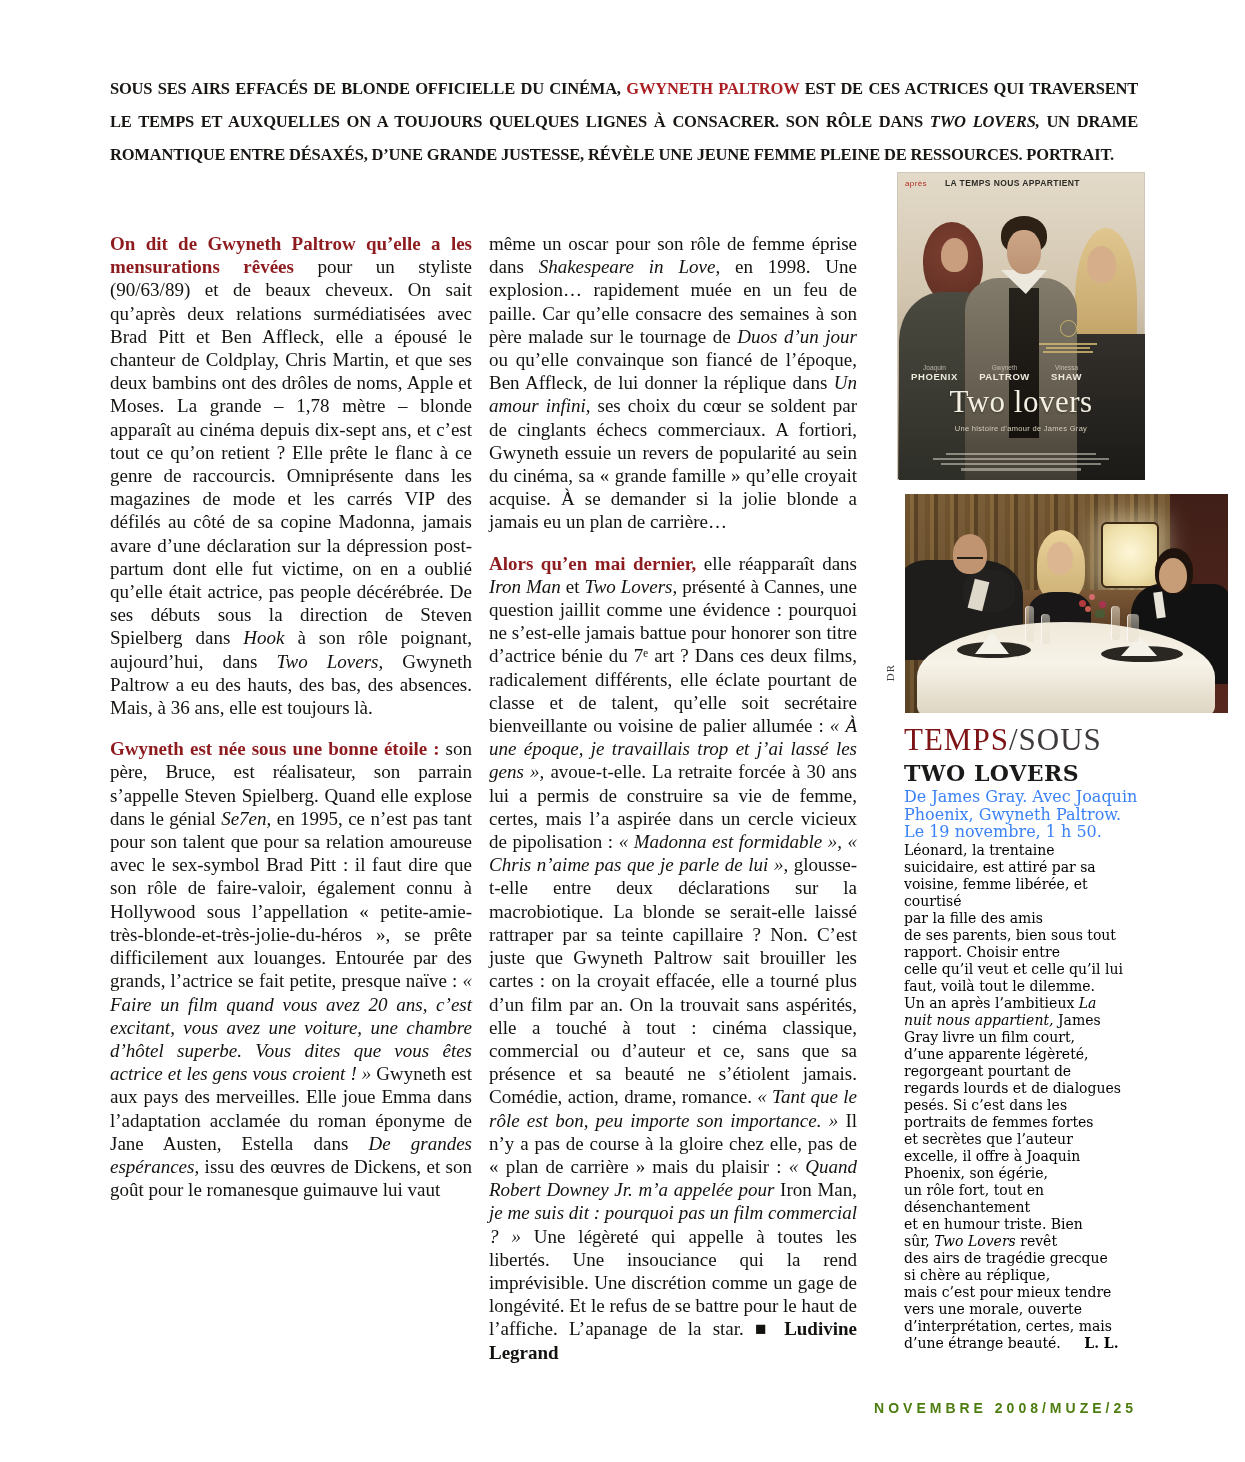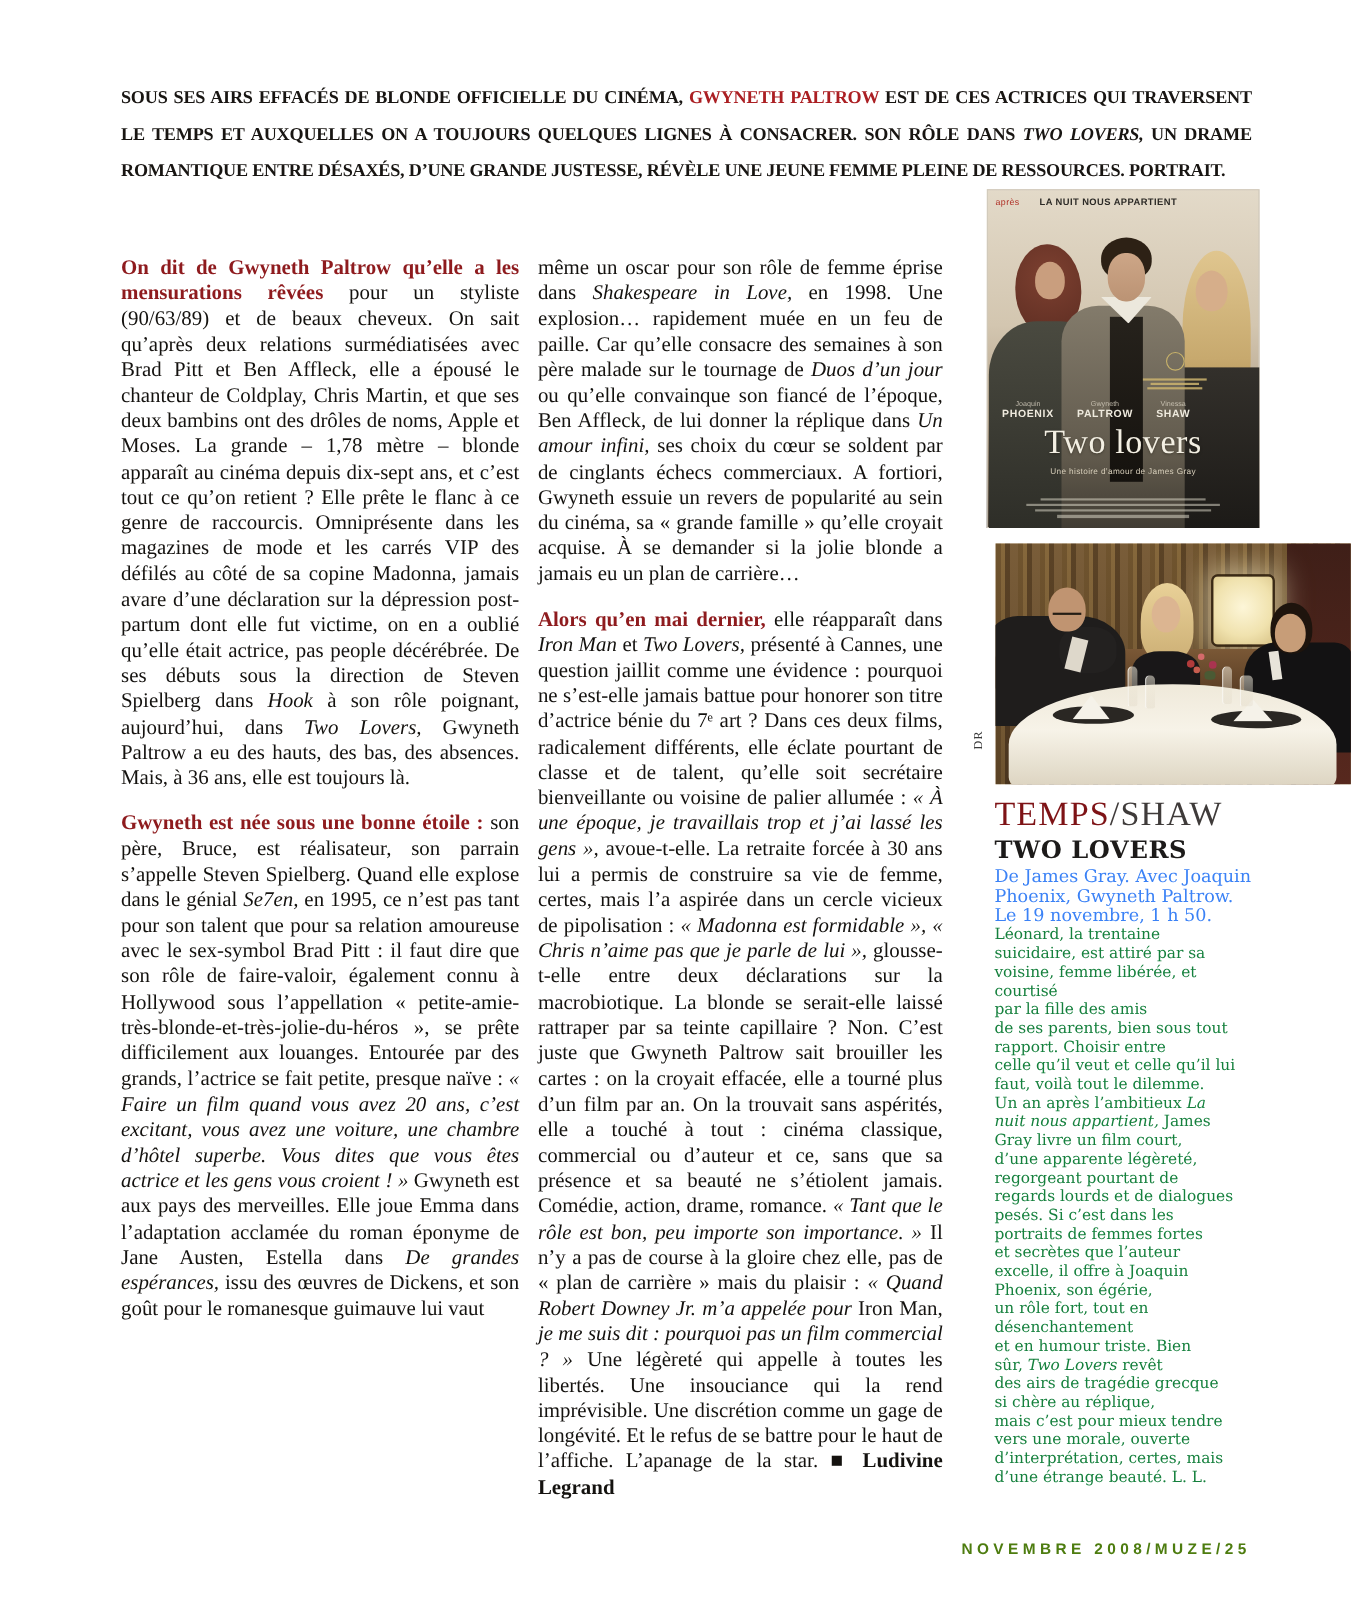--- a/index.html
+++ b/index.html
@@ -94,23 +94,23 @@
 
   
   .actu-head{position:absolute;left:904px;top:722px;font-family:"Liberation Serif",serif;
     font-size:31px;letter-spacing:1px;color:#3f3b3a;}
   .actu-head .sec{color:#7e1316;}
   .actu-title{position:absolute;left:904px;top:760px;font-family:"DejaVu Serif",serif;
     font-weight:bold;font-size:22px;letter-spacing:.5px;color:#1c1a19;}
   .actu-credits{position:absolute;left:904px;top:788px;width:240px;font-family:"DejaVu Serif",serif;
     font-weight:normal;font-size:16px;line-height:17.5px;color:#3b82f6;white-space:pre-line;}
   .actu-review{position:absolute;left:904px;top:842px;width:246px;font-family:"DejaVu Serif",serif;
-    font-size:14px;line-height:17px;color:#15803d;white-space:pre-line;}
+    font-size:14px;line-height:17px;color:#000000;white-space:pre-line;}
   .actu-review .seg.italic{font-style:italic;}
-  .actu-review .seg.bold{font-weight:normal;}
+  .actu-review .seg.bold{font-weight:bold;margin-left:19px;}
 
   
   .folio{position:absolute;right:108px;top:1400px;font-family:"Liberation Sans",sans-serif;
     font-weight:bold;font-size:14px;letter-spacing:4px;color:#4d7c0f;}
 </style>
 </head>
 <body>
 
 <div class="page">
 
@@ -121,21 +121,21 @@
     <p><span class="seg leadred">Gwyneth est née sous une bonne étoile :</span><span class="seg plain"> son père, Bruce, est réalisateur, son parrain s’appelle Steven Spielberg. Quand elle explose dans le génial </span><span class="seg italic">Se7en,</span><span class="seg plain"> en 1995, ce n’est pas tant pour son talent que pour sa relation amoureuse avec le sex-symbol Brad Pitt : il faut dire que son rôle de faire-valoir, également connu à Hollywood sous l’appellation « petite-amie-très-blonde-et-très-jolie-du-héros », se prête difficilement aux louanges. Entourée par des grands, l’actrice se fait petite, presque naïve : </span><span class="seg italic">« Faire un film quand vous avez 20 ans, c’est excitant, vous avez une voiture, une chambre d’hôtel superbe. Vous dites que vous êtes actrice et les gens vous croient ! »</span><span class="seg plain"> Gwyneth est aux pays des merveilles. Elle joue Emma dans l’adaptation acclamée du roman éponyme de Jane Austen, Estella dans </span><span class="seg italic">De grandes espérances,</span><span class="seg plain"> issu des œuvres de Dickens, et son goût pour le romanesque guimauve lui vaut</span></p>
   </div>
 
   <div class="col col2">
     <p><span class="seg plain">même un oscar pour son rôle de femme éprise dans </span><span class="seg italic">Shakespeare in Love,</span><span class="seg plain"> en 1998. Une explosion… rapidement muée en un feu de paille. Car qu’elle consacre des semaines à son père malade sur le tournage de </span><span class="seg italic">Duos d’un jour</span><span class="seg plain"> ou qu’elle convainque son fiancé de l’époque, Ben Affleck, de lui donner la réplique dans </span><span class="seg italic">Un amour infini,</span><span class="seg plain"> ses choix du cœur se soldent par de cinglants échecs commerciaux. A fortiori, Gwyneth essuie un revers de popularité au sein du cinéma, sa « grande famille » qu’elle croyait acquise. À se demander si la jolie blonde a jamais eu un plan de carrière…</span></p>
     <p><span class="seg leadred">Alors qu’en mai dernier,</span><span class="seg plain"> elle réapparaît dans </span><span class="seg italic">Iron Man</span><span class="seg plain"> et </span><span class="seg italic">Two Lovers,</span><span class="seg plain"> présenté à Cannes, une question jaillit comme une évidence : pourquoi ne s’est-elle jamais battue pour honorer son titre d’actrice bénie du 7ᵉ art ? Dans ces deux films, radicalement différents, elle éclate pourtant de classe et de talent, qu’elle soit secrétaire bienveillante ou voisine de palier allumée : </span><span class="seg italic">« À une époque, je travaillais trop et j’ai lassé les gens »,</span><span class="seg plain"> avoue-t-elle. La retraite forcée à 30 ans lui a permis de construire sa vie de femme, certes, mais l’a aspirée dans un cercle vicieux de pipolisation : </span><span class="seg italic">« Madonna est formidable », « Chris n’aime pas que je parle de lui »,</span><span class="seg plain"> glousse-t-elle entre deux déclarations sur la macrobiotique. La blonde se serait-elle laissé rattraper par sa teinte capillaire ? Non. C’est juste que Gwyneth Paltrow sait brouiller les cartes : on la croyait effacée, elle a tourné plus d’un film par an. On la trouvait sans aspérités, elle a touché à tout : cinéma classique, commercial ou d’auteur et ce, sans que sa présence et sa beauté ne s’étiolent jamais. Comédie, action, drame, romance. </span><span class="seg italic">« Tant que le rôle est bon, peu importe son importance. »</span><span class="seg plain"> Il n’y a pas de course à la gloire chez elle, pas de « plan de carrière » mais du plaisir : </span><span class="seg italic">« Quand Robert Downey Jr. m’a appelée pour </span><span class="seg plain">Iron Man,</span><span class="seg italic"> je me suis dit : pourquoi pas un film commercial ? »</span><span class="seg plain"> Une légèreté qui appelle à toutes les libertés. Une insouciance qui la rend imprévisible. Une discrétion comme un gage de longévité. Et le refus de se battre pour le haut de l’affiche. L’apanage de la star. </span><span class="seg bold">■ Ludivine Legrand</span></p>
   </div>
 
   <div class="poster">
     <div class="poster-tagline">
-      <span class="pref">après</span><span>LA NUIT NOUS APPARTIENT</span>
+      <span class="pref">après</span><span>LA TEMPS NOUS APPARTIENT</span>
     </div>
     <div class="pfig hair-l"></div>
     <div class="pfig face-l"></div>
     <div class="pfig torso-l"></div>
     <div class="pfig hair-r"></div>
     <div class="pfig face-r"></div>
     <div class="pfig torso-r"></div>
     <div class="pfig jacket-c"></div>
     <div class="pfig shirt-c"></div>
     <div class="pfig collar-c"></div>
@@ -202,21 +202,21 @@
     <div class="napkin" style="left:216px;top:142px;width:36px;height:20px"></div>
     <div class="glass" style="left:120px;top:112px;height:36px"></div>
     <div class="glass" style="left:136px;top:120px;height:30px"></div>
     <div class="glass" style="left:206px;top:112px;height:34px"></div>
     <div class="glass" style="left:222px;top:120px;height:28px;width:12px"></div>
   </div>
 
   <div class="photo-credit">DR</div>
 
   <div class="actu-head">
-    <span class="sec">TEMPS</span><span>/SHAW</span>
+    <span class="sec">TEMPS</span><span>/SOUS</span>
   </div>
   <div class="actu-title">TWO LOVERS</div>
   <div class="actu-credits">De James Gray. Avec Joaquin
 Phoenix, Gwyneth Paltrow.
 Le 19 novembre, 1 h 50.</div>
   <div class="actu-review"><span class="seg plain">Léonard, la trentaine
 suicidaire, est attiré par sa
 voisine, femme libérée, et
 courtisé
 par la fille des amis

